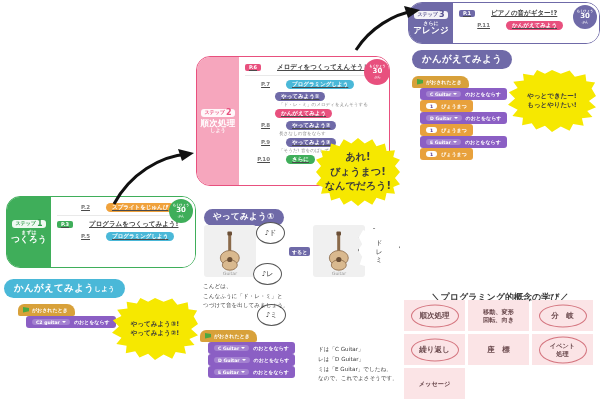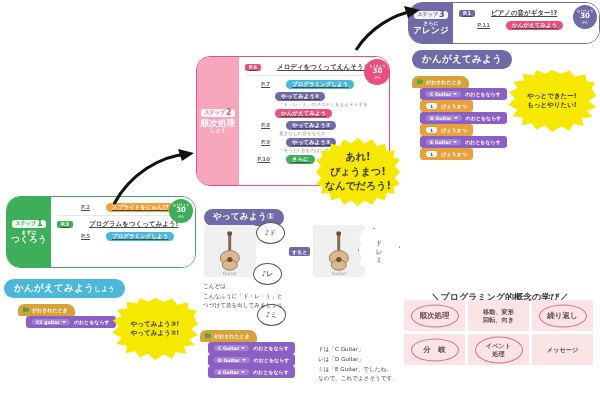--- a/index.html
+++ b/index.html
@@ -412,25 +412,28 @@
 </div>
 <div class="abs conceptgrid" style="left:404px;top:300px;">
   <div class="cc">
       <span class="ellipse"></span>
       <span>順次処理</span>
     </div>
   <div class="cc small" style="white-space:pre-line;"><span>移動、変形
 回転、向き</span></div>
   <div class="cc">
       <span class="ellipse"></span>
-      <span>繰り返し</span>
+      <span>分　岐</span>
     </div>
   <div class="cc">
       <span class="ellipse"></span>
-      <span>分　岐</span>
+      <span>繰り返し</span>
+    </div>
+  <div class="cc">
+      <span>座　標</span>
     </div>
   <div class="cc small" style="white-space:pre-line;"><span class="ellipse tall"></span><span>イベント
 処理</span></div>
   <div class="cc small">
       <span>メッセージ</span>
     </div>
 </div>
 
 <div class="abs arrow" style="left:108px;top:148px;">
   <svg width="90" height="60" viewBox="0 0 90 60">

